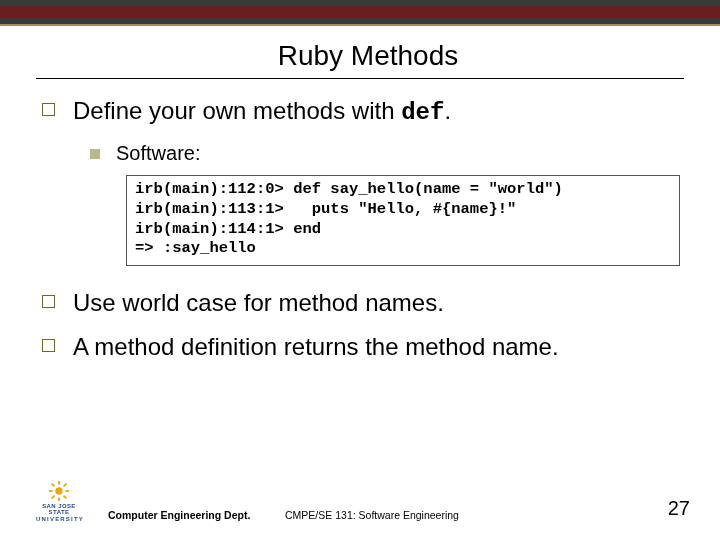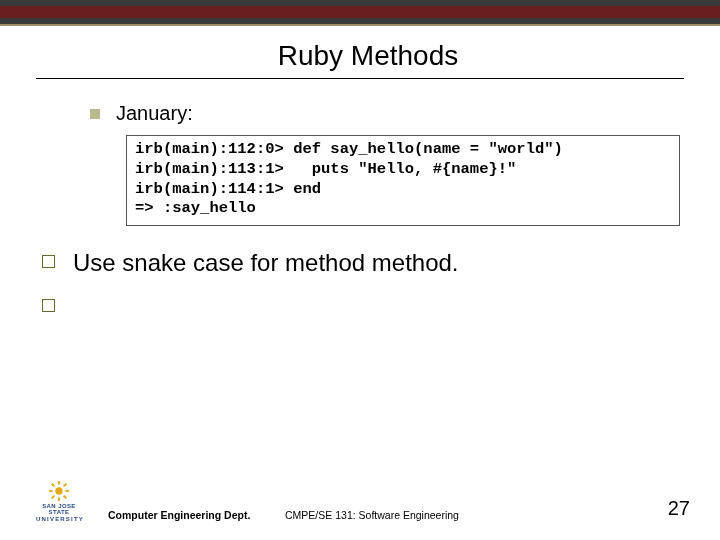--- a/index.html
+++ b/index.html
@@ -160,39 +160,46 @@
   <div class="band2"></div>
   <div class="band3"></div>
   <div class="band4"></div>
 </div>
 
 <div class="title">Ruby Methods</div>
 <div class="title-rule"></div>
 
 <div class="body">
 
+  <div class="bullet-row">
+    <div class="sqbox"></div>
+    <div class="lvl1-text">
+      <span>Define your own methods with </span><code class="inline">def</code><span>.</span>
+    </div>
+  </div>
 
   <div class="bullet-row lvl2">
     <div class="sqbox small"></div>
-    <div class="lvl2-text">January:</div>
+    <div class="lvl2-text">Software:</div>
   </div>
 
   <div class="codebox">irb(main):112:0&gt; def say_hello(name = "world")
 irb(main):113:1&gt;   puts "Hello, #{name}!"
 irb(main):114:1&gt; end
 =&gt; :say_hello</div>
 
   <div class="bullet-row">
     <div class="sqbox"></div>
-    <div class="lvl1-text">Use snake case for method method.</div>
+    <div class="lvl1-text">Use world case for method names.</div>
   </div>
 
 
   <div class="bullet-row">
     <div class="sqbox"></div>
+    <div class="lvl1-text">A method definition returns the method name.</div>
   </div>
 
 </div>
 
 <div class="footer">
   <div class="logo">
     <div class="sun">
       <svg viewBox="0 0 24 24" width="22" height="22">
         <g fill="#e6a817">
           <circle cx="12" cy="12" r="4"></circle>

